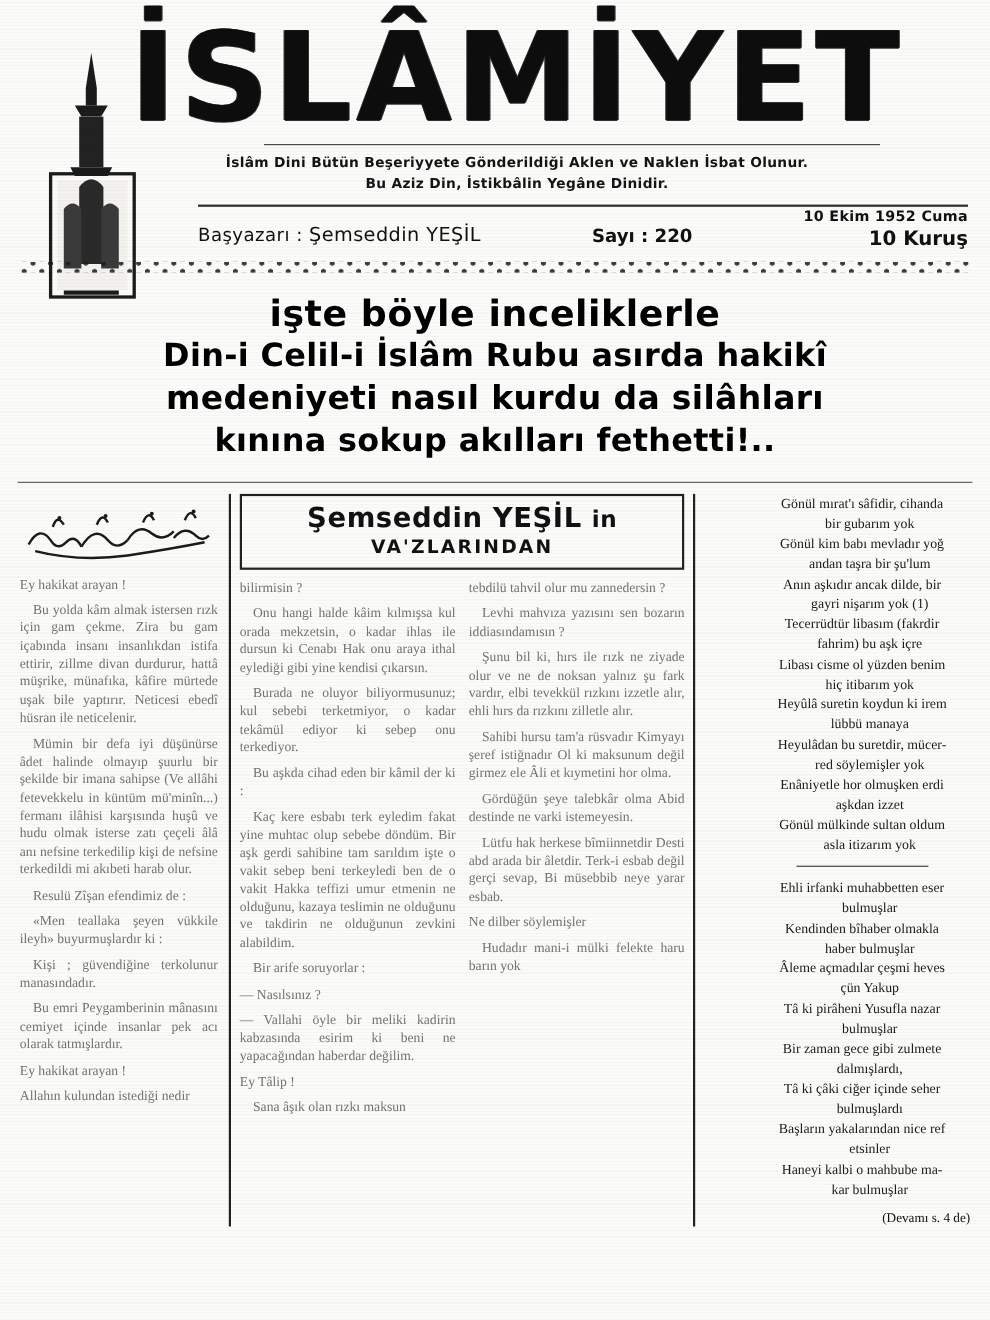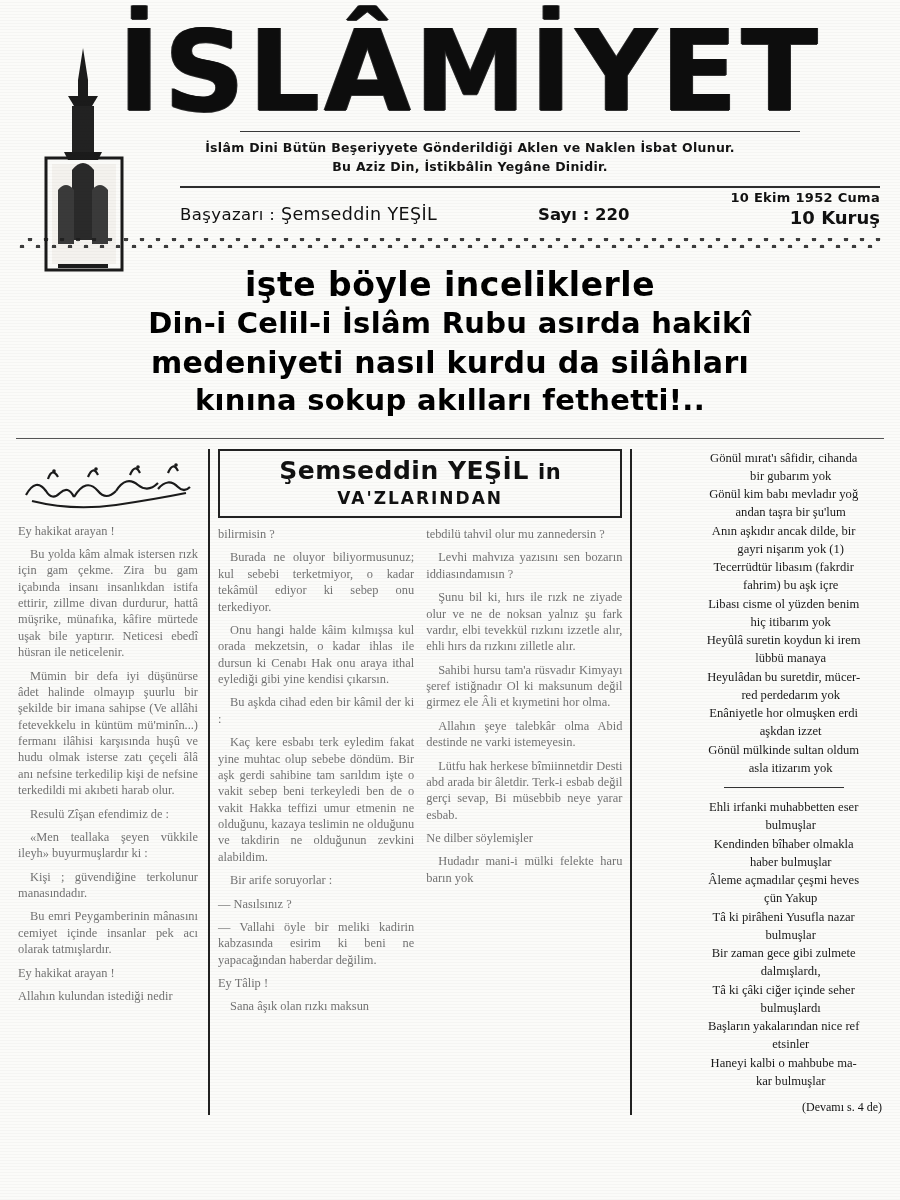--- a/index.html
+++ b/index.html
@@ -332,36 +332,36 @@
           <span>Şemseddin</span>
           <span>YEŞİL</span>
           <span class="sm">in</span>
         </div>
         <div class="vaaz-sub">VA'ZLARINDAN</div>
       </div>
 
       <div class="mid-cols">
         <div class="mid-col body-text">
           <p class="noindent">bilirmisin ?</p>
+          <p>Onu hangi halde kâim kılmışsa kul orada mekzetsin, o kadar ihlas ile dursun ki Cenabı Hak onu araya ithal eylediği gibi yine kendisi çıkarsın.</p>
           <p>Burada ne oluyor biliyormusunuz; kul sebebi terketmiyor, o kadar tekâmül ediyor ki sebep onu terkediyor.</p>
-          <p>Onu hangi halde kâim kılmışsa kul orada mekzetsin, o kadar ihlas ile dursun ki Cenabı Hak onu araya ithal eylediği gibi yine kendisi çıkarsın.</p>
           <p>Bu aşkda cihad eden bir kâmil der ki :</p>
           <p>Kaç kere esbabı terk eyledim fakat yine muhtac olup sebebe döndüm. Bir aşk gerdi sahibine tam sarıldım işte o vakit sebep beni terkeyledi ben de o vakit Hakka teffizi umur etmenin ne olduğunu, kazaya teslimin ne olduğunu ve takdirin ne olduğunun zevkini alabildim.</p>
           <p>Bir arife soruyorlar :</p>
           <p class="noindent">— Nasılsınız ?</p>
           <p class="noindent">— Vallahi öyle bir meliki kadirin kabzasında esirim ki beni ne yapacağından haberdar değilim.</p>
           <p class="noindent">Ey Tâlip !</p>
           <p>Sana âşık olan rızkı maksun</p>
         </div>
         <div class="mid-col body-text">
           <p class="noindent">tebdilü tahvil  olur mu zannedersin ?</p>
           <p>Levhi mahvıza yazısını sen bozarın iddiasındamısın ?</p>
           <p>Şunu bil ki, hırs ile  rızk ne ziyade olur ve ne de noksan yalnız şu fark vardır, elbi tevekkül rızkını izzetle alır, ehli hırs da rızkını zilletle alır.</p>
           <p>Sahibi hursu tam'a rüsvadır Kimyayı şeref istiğnadır Ol ki maksunum değil girmez ele Âli et kıymetini hor olma.</p>
-          <p>Allahın şeye talebkâr olma Abid destinde ne varki istemeyesin.</p>
+          <p>Gördüğün şeye talebkâr olma Abid destinde ne varki istemeyesin.</p>
           <p>Lütfu hak herkese bîmiinnetdir Desti abd arada bir âletdir. Terk-i esbab değil gerçi sevap, Bi müsebbib neye yarar esbab.</p>
           <p class="noindent">Ne dilber söylemişler</p>
           <p>Hudadır mani-i mülki felekte haru barın yok</p>
         </div>
       </div>
     </div>
 
     <div class="col col-4">
       <div class="poem">
         <div class="line">Gönül mırat'ı sâfidir, cihanda</div>
@@ -370,21 +370,21 @@
         <div class="line indent">andan taşra bir şu'lum</div>
         <div class="line">Anın aşkıdır ancak dilde, bir</div>
         <div class="line indent">gayri nişarım yok (1)</div>
         <div class="line">Tecerrüdtür libasım (fakrdir</div>
         <div class="line indent">fahrim) bu aşk içre</div>
         <div class="line">Libası cisme ol yüzden benim</div>
         <div class="line indent">hiç itibarım yok</div>
         <div class="line">Heyûlâ suretin koydun ki irem</div>
         <div class="line indent">lübbü manaya</div>
         <div class="line">Heyulâdan bu suretdir, mücer-</div>
-        <div class="line indent">red perdedarım yok</div>
+        <div class="line indent">red söylemişler yok</div>
         <div class="line">Enâniyetle hor olmuşken erdi</div>
         <div class="line indent">aşkdan izzet</div>
         <div class="line">Gönül mülkinde sultan oldum</div>
         <div class="line indent">asla itizarım yok</div>
       </div>
 
       <div class="poem-sep"></div>
 
       <div class="poem">
         <div class="line">Ehli irfanki  muhabbetten eser</div>

